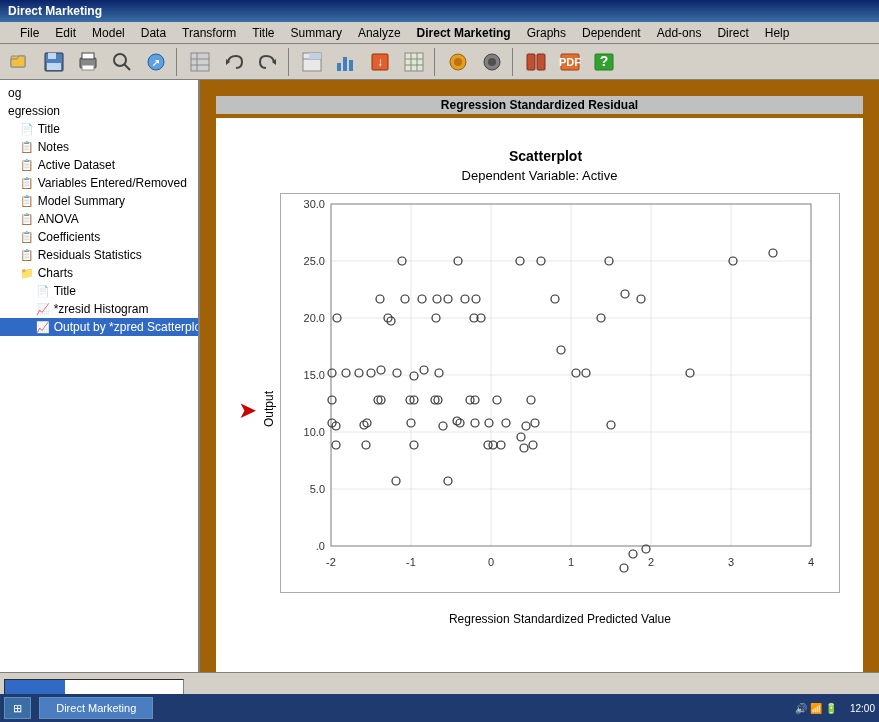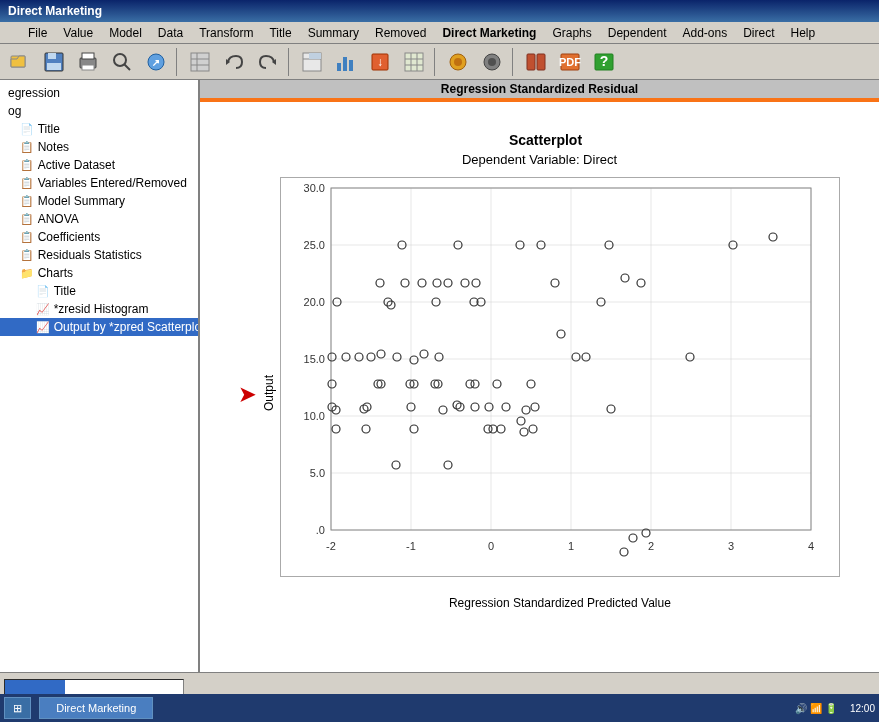--- a/index.html
+++ b/index.html
@@ -16,21 +16,21 @@
       font-size: 12px;
       font-weight: bold;
     }
     
     
     .menu-bar {
       background: #d4d0c8;
       height: 22px;
       display: flex;
       align-items: center;
-      padding: 0 20px;
+      padding: 0 12px;
       border-bottom: 1px solid #808080;
     }
     .menu-item {
       padding: 2px 8px;
       cursor: pointer;
       font-size: 12px;
     }
     
     
     .toolbar {
@@ -78,23 +78,23 @@
       white-space: nowrap;
     }
     .tree-item.selected { background: #316ac5; color: white; }
     .tree-item .icon { margin-right: 4px; font-size: 11px; }
     .tree-item-child { padding-left: 20px; }
     .tree-item-grandchild { padding-left: 36px; }
     
     
     .output-area {
       flex: 1;
-      background: #f97316;
+      background: #a16207;
       overflow: auto;
-      padding: 0;
+      padding: 16px;
     }
     .output-paper {
       background: white;
       padding: 20px;
       min-height: 600px;
     }
     
     
     .chart-container {
       display: flex;
@@ -193,27 +193,27 @@
   </style>
 </head>
 <body>
 
 <div class="title-bar">
   <span>Direct Marketing</span>
 </div>
 
 <div class="menu-bar">
   <span class="menu-item">File</span>
-  <span class="menu-item">Value</span>
+  <span class="menu-item">Edit</span>
   <span class="menu-item">Model</span>
   <span class="menu-item">Data</span>
   <span class="menu-item">Transform</span>
   <span class="menu-item">Title</span>
   <span class="menu-item">Summary</span>
-  <span class="menu-item">Removed</span>
+  <span class="menu-item">Analyze</span>
   <span class="menu-item" style="font-weight:bold;">Direct Marketing</span>
   <span class="menu-item">Graphs</span>
   <span class="menu-item">Dependent</span>
   <span class="menu-item">Add-ons</span>
   <span class="menu-item">Direct</span>
   <span class="menu-item">Help</span>
 </div>
 
 <div class="toolbar">
 
@@ -332,25 +332,25 @@
         <text x="11" y="15" text-anchor="middle" fill="white" font-size="14" font-weight="bold">?</text>
       </svg>
   </button>
 </div>
 
 <div class="main-content">
 
   <div class="left-panel">
     <div class="tree-item">
       <span class="icon"></span>
-      <span>egression</span>
+      <span>og</span>
     </div>
     <div class="tree-item">
       <span class="icon"></span>
-      <span>og</span>
+      <span>egression</span>
     </div>
     <div class="tree-item tree-item-child">
       <span class="icon">📄</span>
       <span>Title</span>
     </div>
     <div class="tree-item tree-item-child">
       <span class="icon">📋</span>
       <span>Notes</span>
     </div>
     <div class="tree-item tree-item-child">
@@ -397,21 +397,21 @@
 
   <div class="output-area">
 
     <div class="output-header">
       <span>Regression Standardized Residual</span>
     </div>
 
     <div class="output-paper">
       <div class="chart-container">
         <div class="chart-title-main">Scatterplot</div>
-        <div class="chart-dep-var">Dependent Variable: Direct</div>
+        <div class="chart-dep-var">Dependent Variable: Active</div>
 
         <div class="chart-wrapper">
 
           <div style="position:relative; display:flex; align-items:center;">
             <div style="color:#cc0000; font-size:20px; margin-right:6px; font-weight:bold;">➤</div>
           </div>
 
           <div class="y-axis-label">Output</div>
 
           <div>

